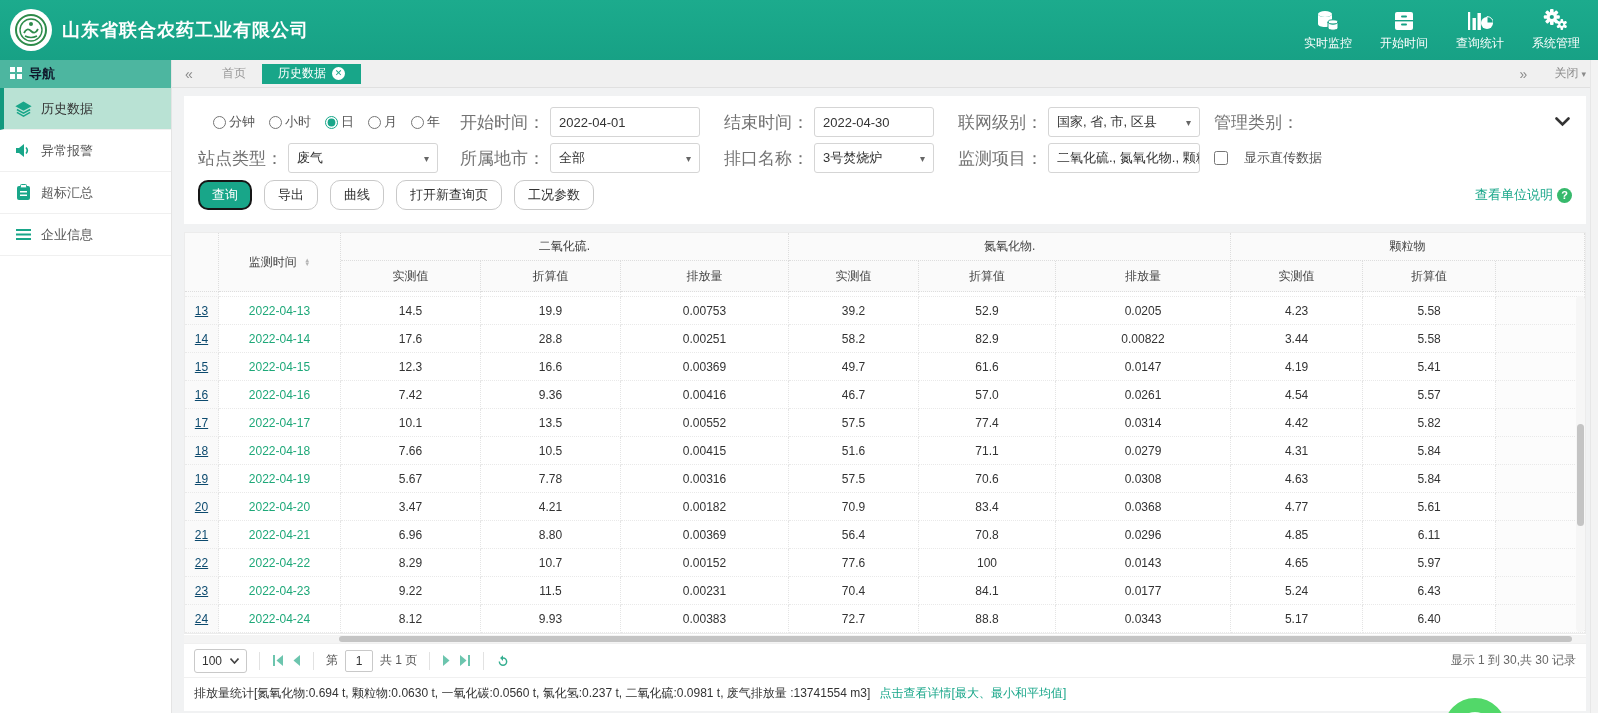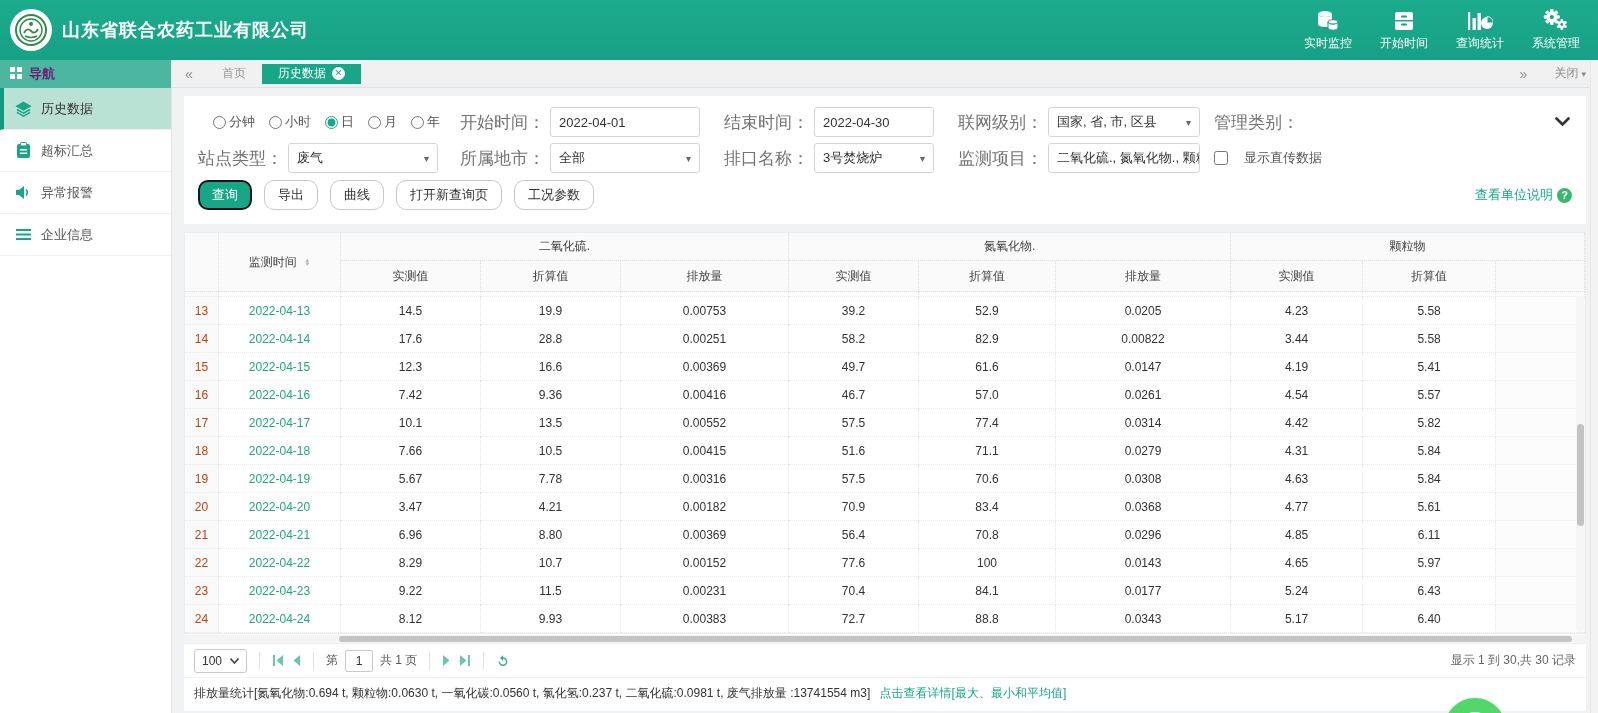--- a/index.html
+++ b/index.html
@@ -11,21 +11,21 @@
   .brand { display:flex; align-items:center; gap:10px; }
   .logo { width:42px; height:42px; border-radius:50%; background:#fff; display:flex; align-items:center; justify-content:center; flex:0 0 auto; }
   .brand h1 { color:#fff; font-size:18px; font-weight:bold; letter-spacing:1px; }
   .top-nav { display:flex; gap:28px; }
   .top-nav-item { display:flex; flex-direction:column; align-items:center; gap:3px; color:#fff; font-size:12px; cursor:pointer; }
   .top-nav-item .ticon { height:24px; display:flex; align-items:flex-end; }
 
   
   .main { display:flex; height:653px; }
   .sidebar { width:172px; background:#fff; border-right:1px solid #e4e4e4; }
-  .sidebar-header { height:28px; background:#4db6a0; color:#701a75; font-size:13px; font-weight:bold; display:flex; align-items:center; gap:7px; padding:0 10px; }
+  .sidebar-header { height:28px; background:#4db6a0; color:#0f172a; font-size:13px; font-weight:bold; display:flex; align-items:center; gap:7px; padding:0 10px; }
   .side-item { height:42px; display:flex; align-items:center; gap:9px; padding:0 14px; font-size:13px; color:#555; border-bottom:1px solid #f0f0f0; cursor:pointer; }
   .side-item .sicon { width:18px; display:flex; justify-content:center; }
   .side-item.active { background:#b9e2d4; color:#333; border-left:4px solid #12997e; padding-left:10px; }
 
   .content { flex:1; position:relative; background:#f1f2f3; overflow:hidden; }
 
   
   .tabbar { height:28px; background:#f0f0f0; border-bottom:1px solid #e0e0e0; display:flex; align-items:center; font-size:12px; color:#999; }
   .tab-arrow { width:34px; text-align:center; font-size:14px; color:#8a8a8a; cursor:pointer; }
   .tab { padding:0 16px; height:20px; display:flex; align-items:center; gap:6px; cursor:pointer; }
@@ -58,21 +58,21 @@
   .help-badge { width:15px; height:15px; border-radius:50%; background:#37b96c; color:#fff; font-size:11px; font-weight:bold; text-align:center; line-height:15px; }
 
   
   .table-panel { margin:8px 12px 0 12px; background:#fff; position:relative; }
   table { border-collapse:separate; border-spacing:0; table-layout:fixed; width:100%; border:1px solid #ececec; }
   thead th { background:#fafafa; font-weight:normal; font-size:12px; color:#444; border-right:1px dotted #ddd; border-bottom:1px dotted #ddd; }
   th.group { height:28px; }
   th.sub { height:31px; }
   th.time-col { height:59px; }
   tbody td { height:28px; text-align:center; font-size:12px; color:#333; border-right:1px dotted #e4e4e4; border-bottom:1px dotted #e9e9e9; background:#fff; overflow:hidden; }
-  tbody td.row-no { background:#fafafa; color:#c2410c; }
+  tbody td.row-no { background:#fafafa; color:#0c4a6e;text-decoration:underline; }
   tbody td.pad { background:#fcfcfc; }
   tbody td.date-cell { color:#1ea879; cursor:pointer; }
   tr.sliver td { height:5px; }
   .sort-ic { display:inline-flex; flex-direction:column; vertical-align:middle; margin-left:4px; line-height:4px; }
   .sort-ic span { font-size:6px; color:#b5b5b5; }
 
   .vscroll { position:absolute; top:64px; right:1px; width:9px; height:336px; background:#f6f6f6; border-radius:4px; }
   .vscroll .thumb { position:absolute; left:1px; width:7px; top:128px; height:102px; background:#c4c4c4; border-radius:4px; }
   .hscroll { height:8px; background:#f4f4f4; position:relative; margin-top:1px; }
   .hscroll .thumb { position:absolute; top:1px; height:6px; left:155px; right:14px; background:#c4c4c4; border-radius:3px; }
@@ -189,37 +189,37 @@
                 <path d="M9 1 16 5 9 9 2 5z" fill="#18a689"></path>
                 <path d="M2 8.5 9 12.5 16 8.5"></path>
                 <path d="M2 11.5 9 15.5 16 11.5"></path>
               </g>
             </svg>
         </span>
         <span>历史数据</span>
       </div>
       <div class="side-item">
         <span class="sicon">
+          <svg width="16" height="15" viewBox="0 0 16 15" fill="#18a689">
+              <path d="M1 5h3l5-4v13L4 10H1z"></path>
+              <path d="M11 4.5a4.5 4.5 0 0 1 0 6" fill="none" stroke="#18a689" stroke-width="1.6"></path>
+            </svg>
+        </span>
+        <span>异常报警</span>
+      </div>
+      <div class="side-item">
+        <span class="sicon">
           <svg width="15" height="17" viewBox="0 0 15 17">
               <rect x="1" y="2" width="13" height="14" rx="2" fill="#18a689"></rect>
               <rect x="4.5" y="0.5" width="6" height="3.4" rx="1" fill="#fff" stroke="#18a689"></rect>
               <rect x="4" y="7" width="7" height="1.5" fill="#fff"></rect>
               <rect x="4" y="10.5" width="7" height="1.5" fill="#fff"></rect>
             </svg>
         </span>
         <span>超标汇总</span>
-      </div>
-      <div class="side-item">
-        <span class="sicon">
-          <svg width="16" height="15" viewBox="0 0 16 15" fill="#18a689">
-              <path d="M1 5h3l5-4v13L4 10H1z"></path>
-              <path d="M11 4.5a4.5 4.5 0 0 1 0 6" fill="none" stroke="#18a689" stroke-width="1.6"></path>
-            </svg>
-        </span>
-        <span>异常报警</span>
       </div>
       <div class="side-item">
         <span class="sicon">
           <svg width="15" height="11" viewBox="0 0 15 11" fill="#18a689">
               <rect x="0" y="0" width="15" height="2"></rect>
               <rect x="0" y="4.5" width="15" height="2"></rect>
               <rect x="0" y="9" width="15" height="2"></rect>
             </svg>
         </span>
         <span>企业信息</span>

